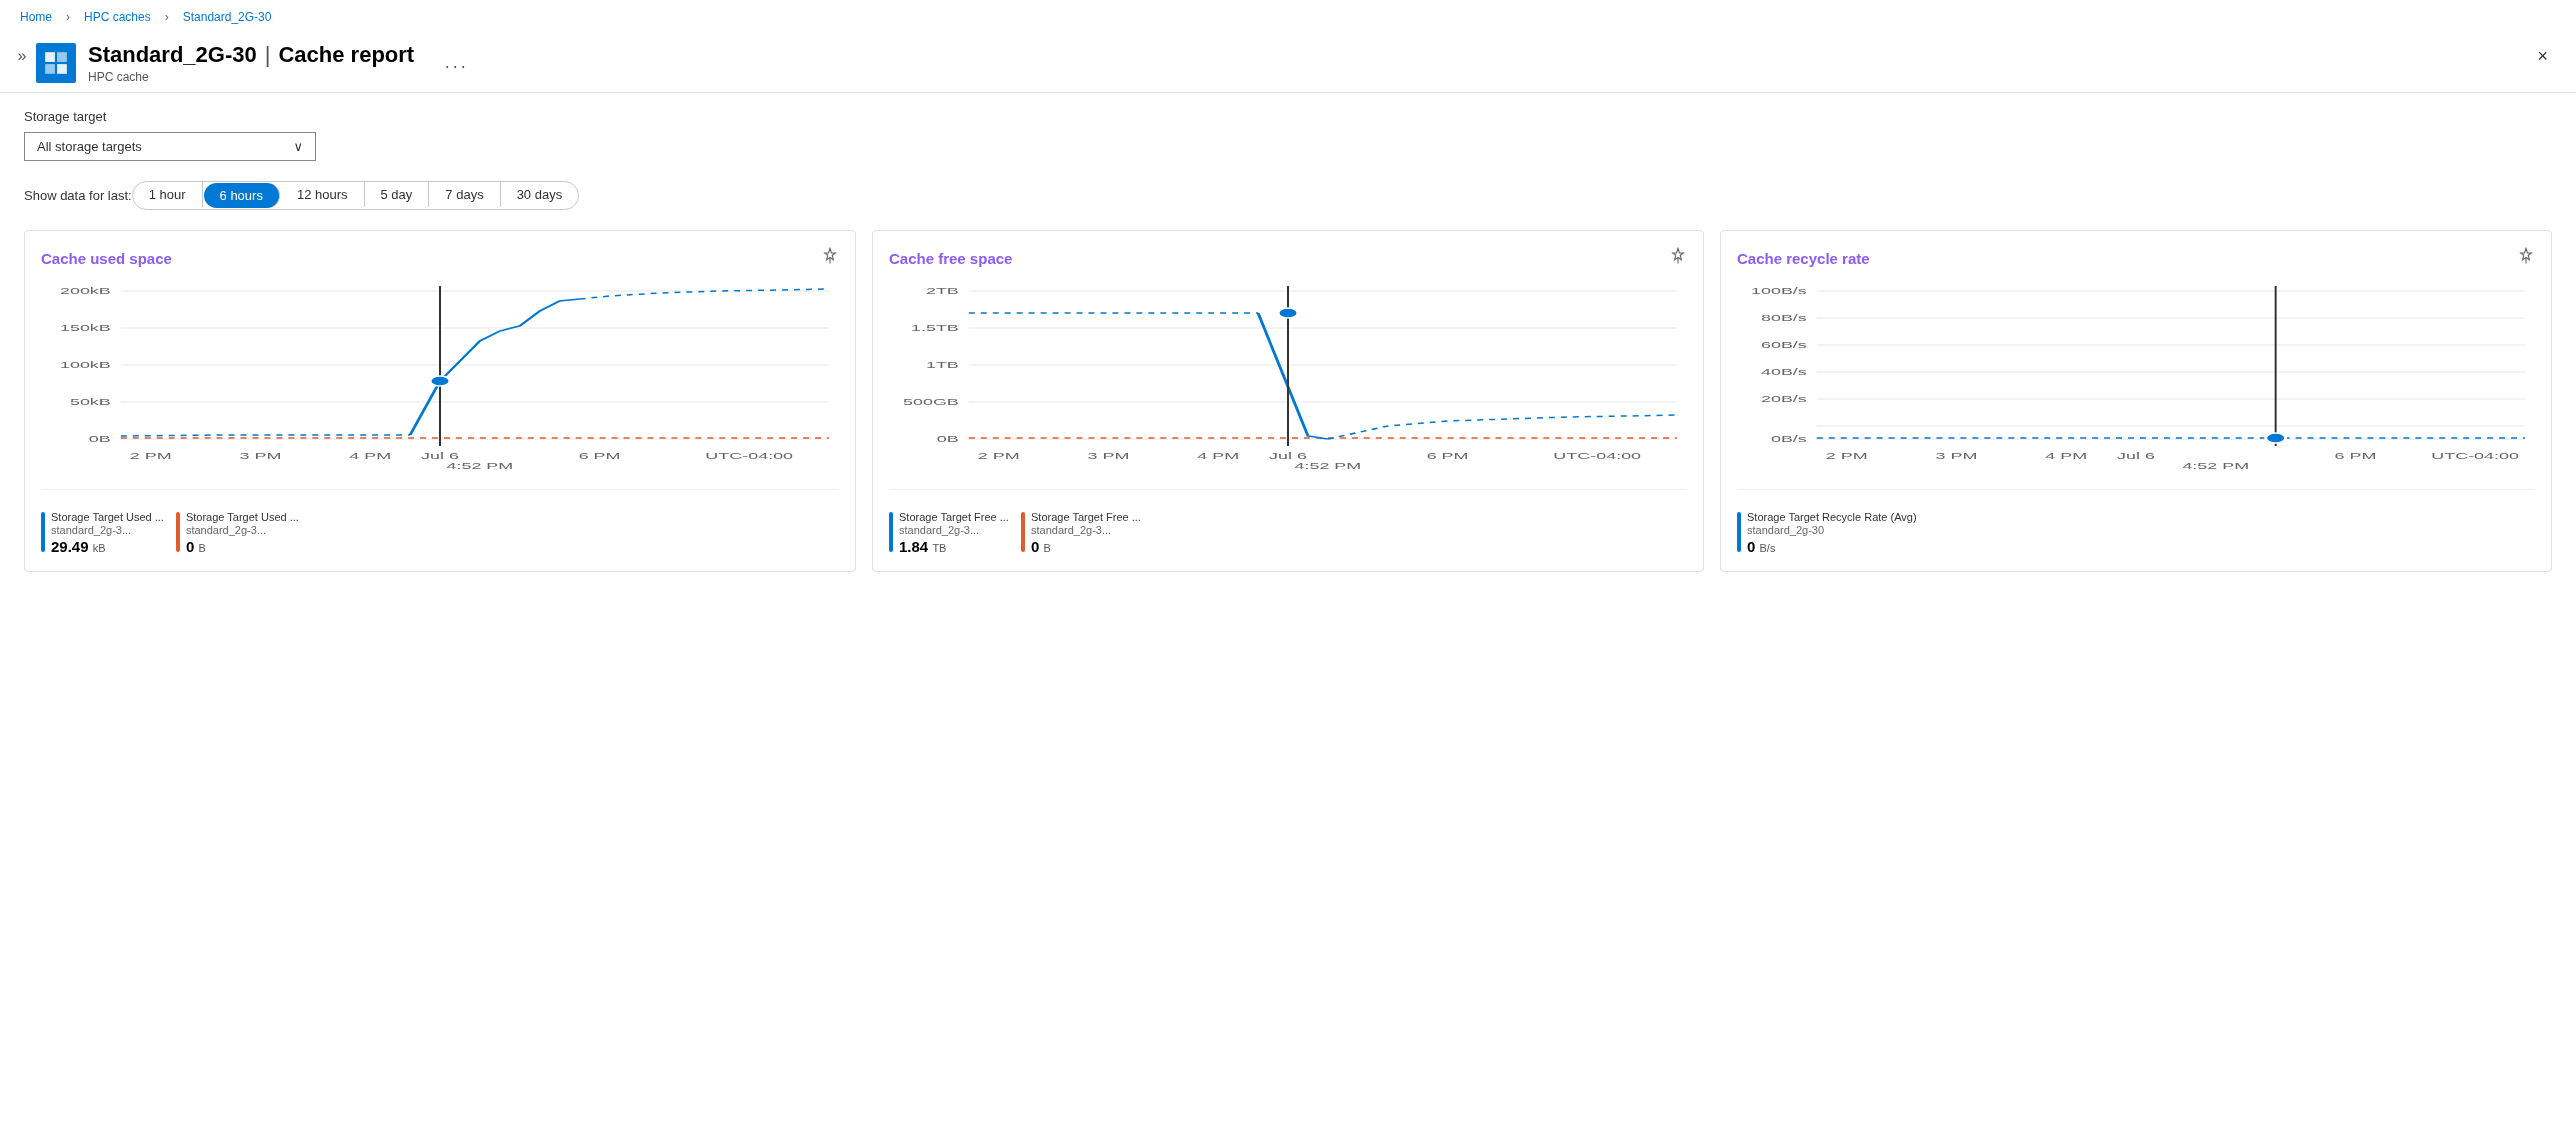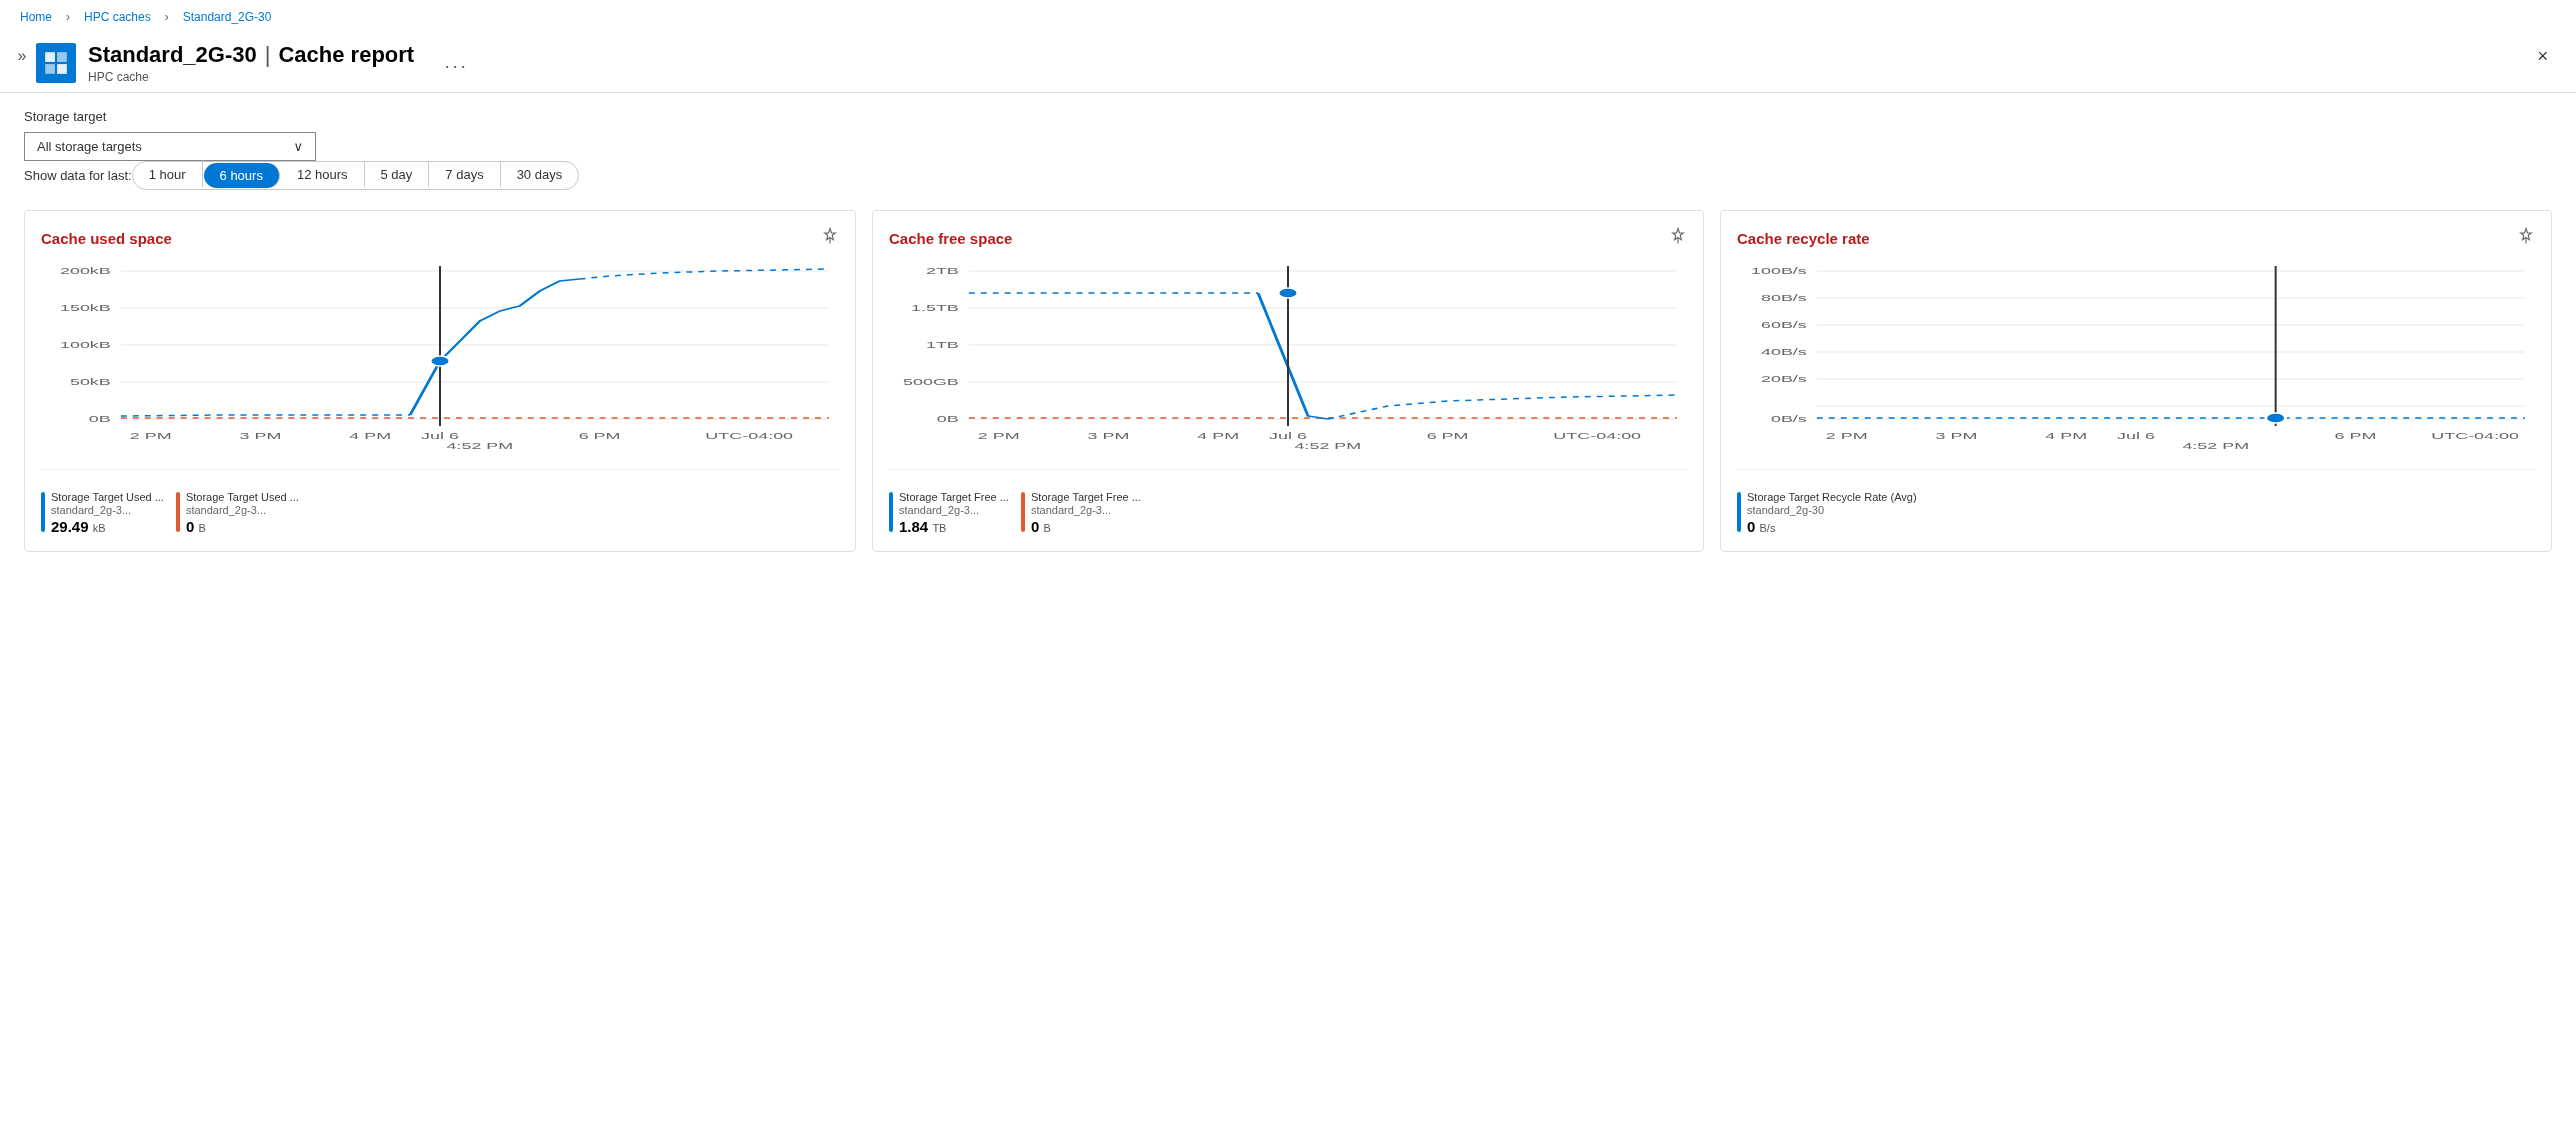--- a/index.html
+++ b/index.html
@@ -16,36 +16,36 @@
     .header-icon svg { width: 26px; height: 26px; }
     .header-title-area { display: flex; flex-direction: column; }
     .header-title { font-size: 22px; font-weight: 600; color: #000; }
     .header-subtitle { font-size: 12px; color: #555; margin-top: 2px; }
     .header-actions { display: flex; gap: 8px; align-items: center; margin-left: 12px; margin-top: 6px; }
     .more-btn { font-size: 18px; color: #555; cursor: pointer; padding: 2px 6px; letter-spacing: 2px; }
     .close-btn { font-size: 18px; color: #333; cursor: pointer; padding: 4px 8px; }
     
     .content { padding: 16px 24px; }
     
-    .filter-section { display: flex; flex-direction: column; gap: 8px; }
+    .filter-section { display: flex; flex-direction: column; gap: 8px; margin-bottom: 20px; }
     .filter-label { font-size: 13px; color: #333; font-weight: 500; }
     .dropdown { display: flex; align-items: center; justify-content: space-between; border: 1px solid #888; padding: 6px 12px; width: 292px; cursor: pointer; background: #fff; font-size: 13px; }
     
     .time-filter { display: flex; align-items: center; gap: 0; margin-bottom: 20px; }
     .time-label { font-size: 13px; color: #333; }
     .time-options { display: flex; align-items: flex-start; border: 1px solid #c8c8c8; border-radius: 20px; overflow: hidden; }
     .time-option { padding: 5px 16px; cursor: pointer; font-size: 13px; color: #333; border-right: 1px solid #c8c8c8; white-space: nowrap; }
     .time-option:last-child { border-right: none; }
     .time-option.active { background: #0078d4; color: #fff; border-radius: 20px; margin: 1px; }
     
     .charts-grid { display: grid; grid-template-columns: 1fr 1fr 1fr; gap: 16px; }
     
     .chart-card { border: 1px solid #e0e0e0; border-radius: 4px; padding: 16px; background: #fff; }
     .chart-header { display: flex; justify-content: space-between; align-items: center; margin-bottom: 12px; }
-    .chart-title { font-size: 15px; font-weight: 600; color: #b91c1c; }
+    .chart-title { font-size: 15px; font-weight: 600; color: #8b5cf6; }
     .pin-icon { color: #666; cursor: pointer; font-size: 16px; }
     
     .chart-area { position: relative; height: 200px; margin-bottom: 8px; }
     .chart-svg { width: 100%; height: 100%; }
     
     .chart-legend { display: flex; gap: 12px; flex-wrap: wrap; margin-top: 8px; padding-top: 20px; border-top: 1px solid #f0f0f0; }
     .legend-item { display: flex; align-items: flex-start; gap: 6px; min-width: 120px; }
     .legend-bar { width: 4px; min-width: 4px; height: 40px; border-radius: 2px; margin-top: 2px; }
     .legend-text { display: flex; flex-direction: column; }
     .legend-name { font-size: 11px; color: #333; line-height: 1.3; }

